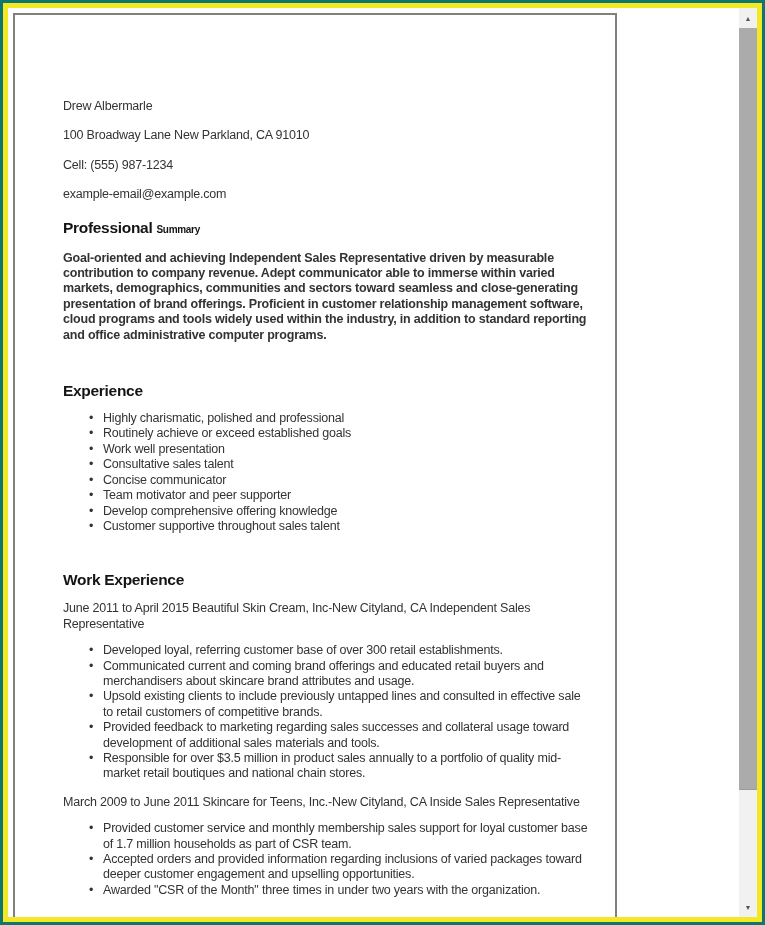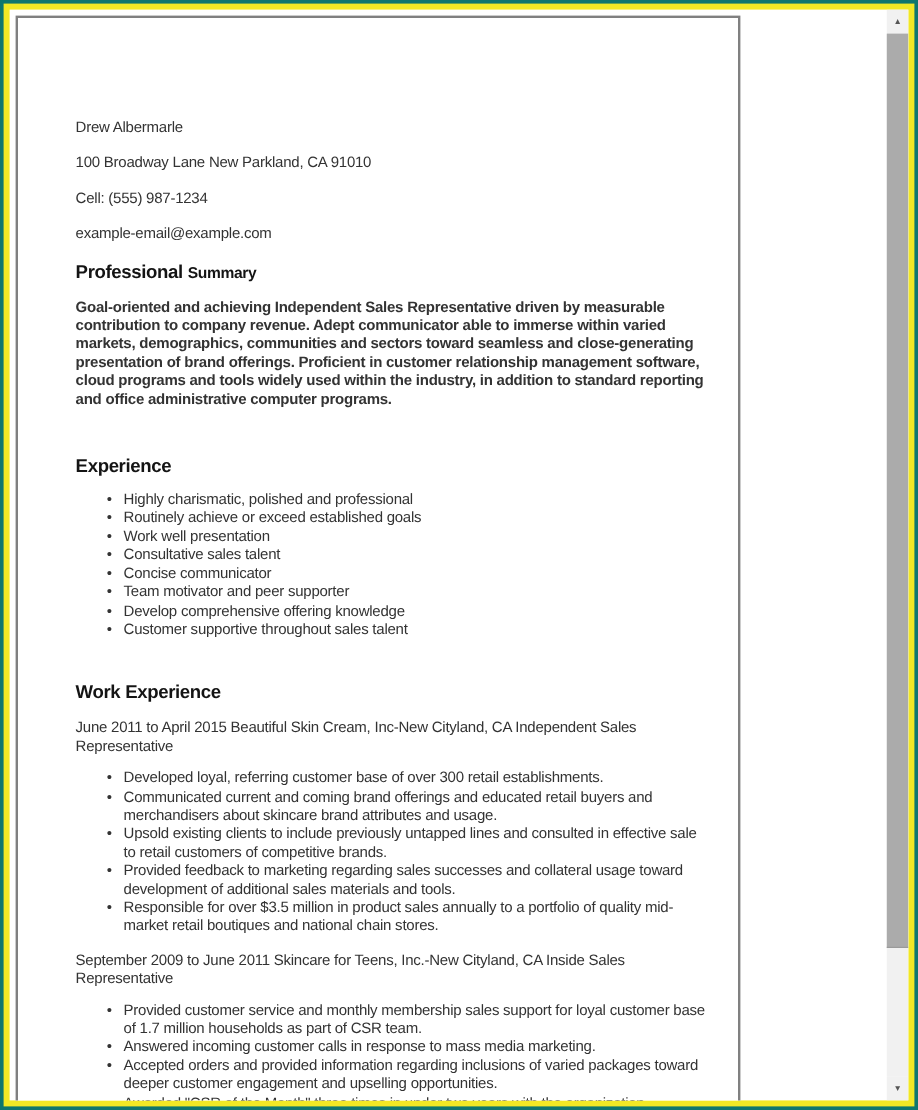--- a/index.html
+++ b/index.html
@@ -23,21 +23,21 @@
     border:2px solid #808080;
     padding:84px 25px 20px 48px;
     color:#333;
     font-size:12.5px;line-height:15.4px;letter-spacing:-0.2px;
   }
   .contact-line{margin:0 0 14px 0;}
   h2{
     font-size:15.5px;line-height:17px;color:#141414;
     margin:0;font-weight:bold;letter-spacing:-0.3px;
   }
-  h2 .title-sub{font-size:13px;}
+  h2 .title-sub{font-size:10px;}
   .h-summary{margin-top:16px;}
   .summary-text{margin:13px 0 0 0;font-weight:bold;}
   .h-highlights{margin-top:39px;}
   ul{list-style:none;margin:12px 0 0 0;padding:0 0 0 40px;}
   li{position:relative;margin:0;}
   li::before{
     content:"\2022";
     position:absolute;left:-14px;top:0;
     color:#333;
   }
@@ -110,26 +110,25 @@
               <li>Upsold existing clients to include previously untapped lines and consulted in effective sale to retail customers of competitive brands.</li>
 
               <li>Provided feedback to marketing regarding sales successes and collateral usage toward development of additional sales materials and tools.</li>
 
               <li>Responsible for over $3.5 million in product sales annually to a portfolio of quality mid-market retail boutiques and national chain stores.</li>
 
           </ul>
         </div>
 
         <div class="job">
-          <p class="job-heading">September 2009 to June 2011 Skincare for Teens, Inc.-New Cityland, CA Inside Sales Representative</p>
+          <p class="job-heading">March 2009 to June 2011 Skincare for Teens, Inc.-New Cityland, CA Inside Sales Representative</p>
           <ul class="job-bullets">
 
               <li>Provided customer service and monthly membership sales support for loyal customer base of 1.7 million households as part of CSR team.</li>
 
-              <li>Answered incoming customer calls in response to mass media marketing.</li>
 
               <li>Accepted orders and provided information regarding inclusions of varied packages toward deeper customer engagement and upselling opportunities.</li>
 
               <li>Awarded "CSR of the Month" three times in under two years with the organization.</li>
 
           </ul>
         </div>
 
     </div>
 

